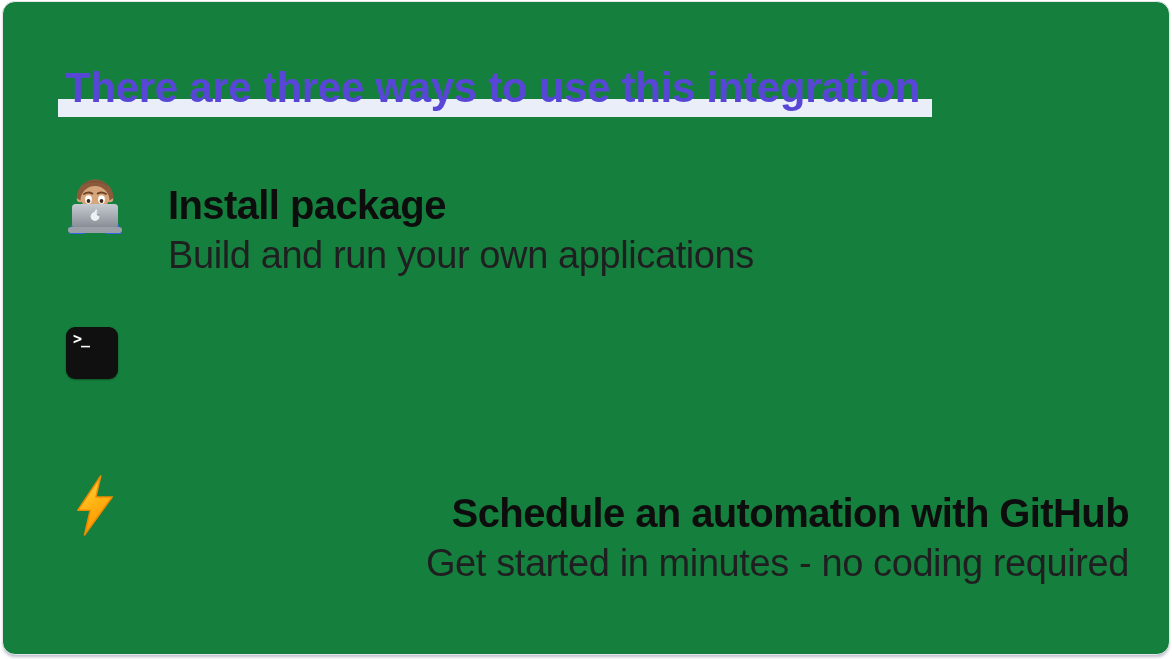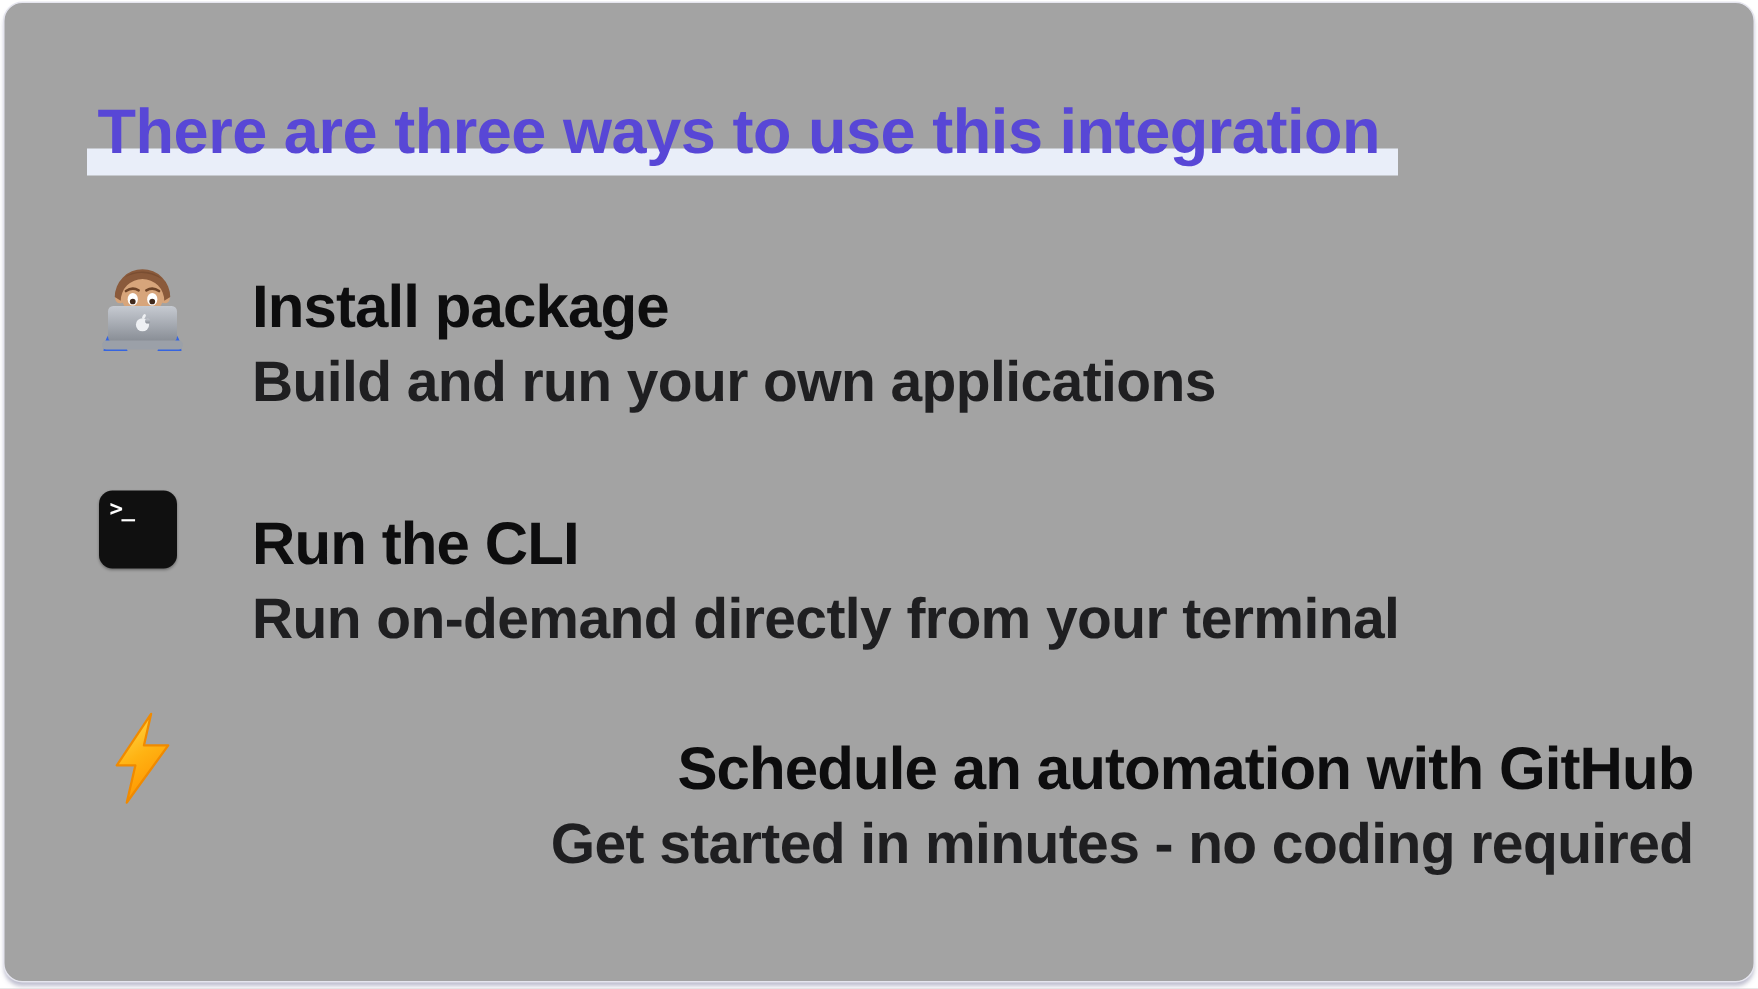--- a/index.html
+++ b/index.html
@@ -2,21 +2,21 @@
 <html><head>
 <meta charset="utf-8">
 <style>
   * { margin: 0; padding: 0; box-sizing: border-box; }
   html, body { width: 1172px; height: 659px; background: #ffffff; overflow: hidden; }
   body { font-family: "Liberation Sans", sans-serif; position: relative; }
 
   .card {
     position: absolute;
     left: 2px; top: 1px; right: 2px; bottom: 4px;
-    background: #a3a3a3;
+    background: #15803d;
     border: 1px solid #e5e5ee;
     border-radius: 13px;
     box-shadow: 0 3px 3px -1px rgba(125,125,160,0.5);
   }
 
   .title-wrap {
     position: absolute;
     left: 55px;
     top: 56px;
     white-space: nowrap;
@@ -59,21 +59,21 @@
     font-size: 40px;
     line-height: 50px;
     font-weight: 700;
     letter-spacing: -0.6px;
     color: #0d0d0e;
     white-space: nowrap;
   }
   .item-desc {
     font-size: 38px;
     line-height: 50px;
-    font-weight: 700;
+    font-weight: 400;
     letter-spacing: -0.4px;
     color: #1f1f21;
     white-space: nowrap;
   }
 
   .terminal-box {
     width: 52px; height: 52px;
     background: #101010;
     border-radius: 9px;
     box-shadow: 0 1px 2px rgba(0,0,0,0.35);
@@ -134,24 +134,20 @@
       <div class="item-desc">Build and run your own applications</div>
     </div>
   </div>
 
   <div class="item item-2">
     <div class="item-icon">
       <div class="terminal-box">
         <span class="terminal-glyph">&gt;_</span>
       </div>
     </div>
-    <div class="item-text">
-      <div class="item-heading">Run the CLI</div>
-      <div class="item-desc">Run on-demand directly from your terminal</div>
-    </div>
   </div>
 
   <div class="item item-3">
     <div class="item-icon">
       <svg viewBox="0 0 42 64" width="40" height="63" aria-hidden="true">
         <defs>
           <linearGradient id="boltGrad" x1="0" y1="0" x2="0.4" y2="1">
             <stop offset="0" stop-color="#ffde54"></stop>
             <stop offset="0.55" stop-color="#ffb313"></stop>
             <stop offset="1" stop-color="#ff9500"></stop>

